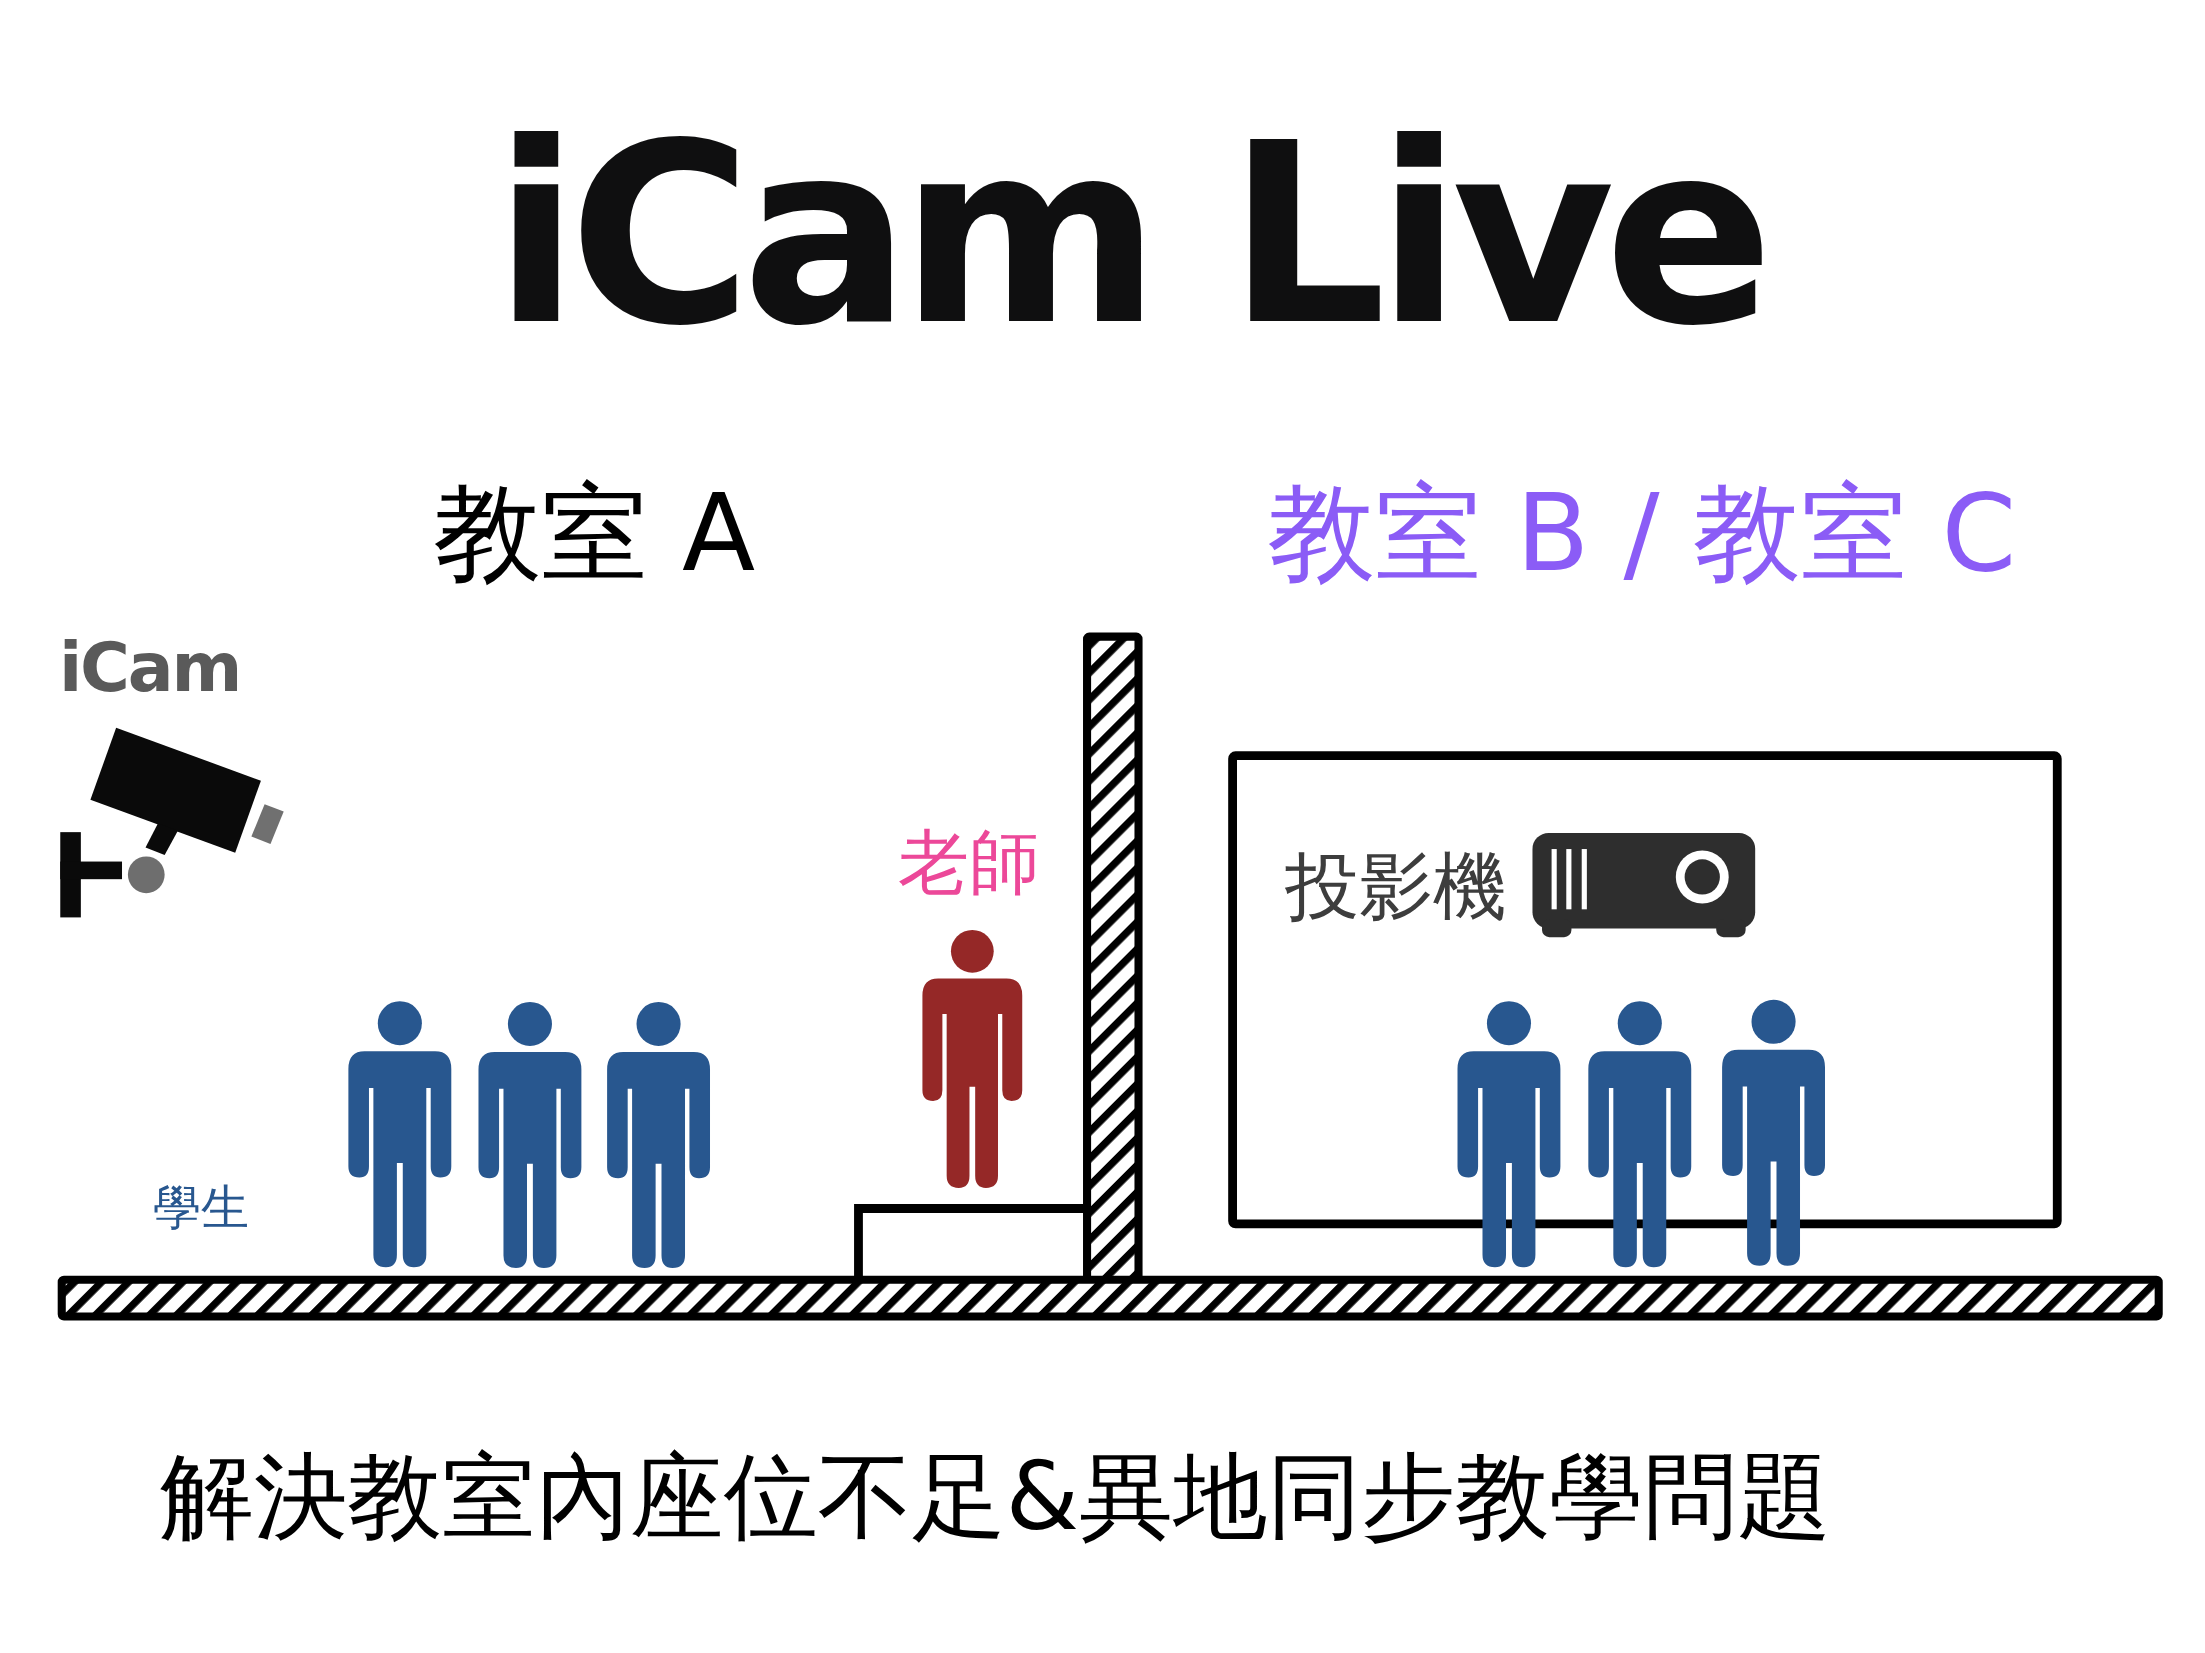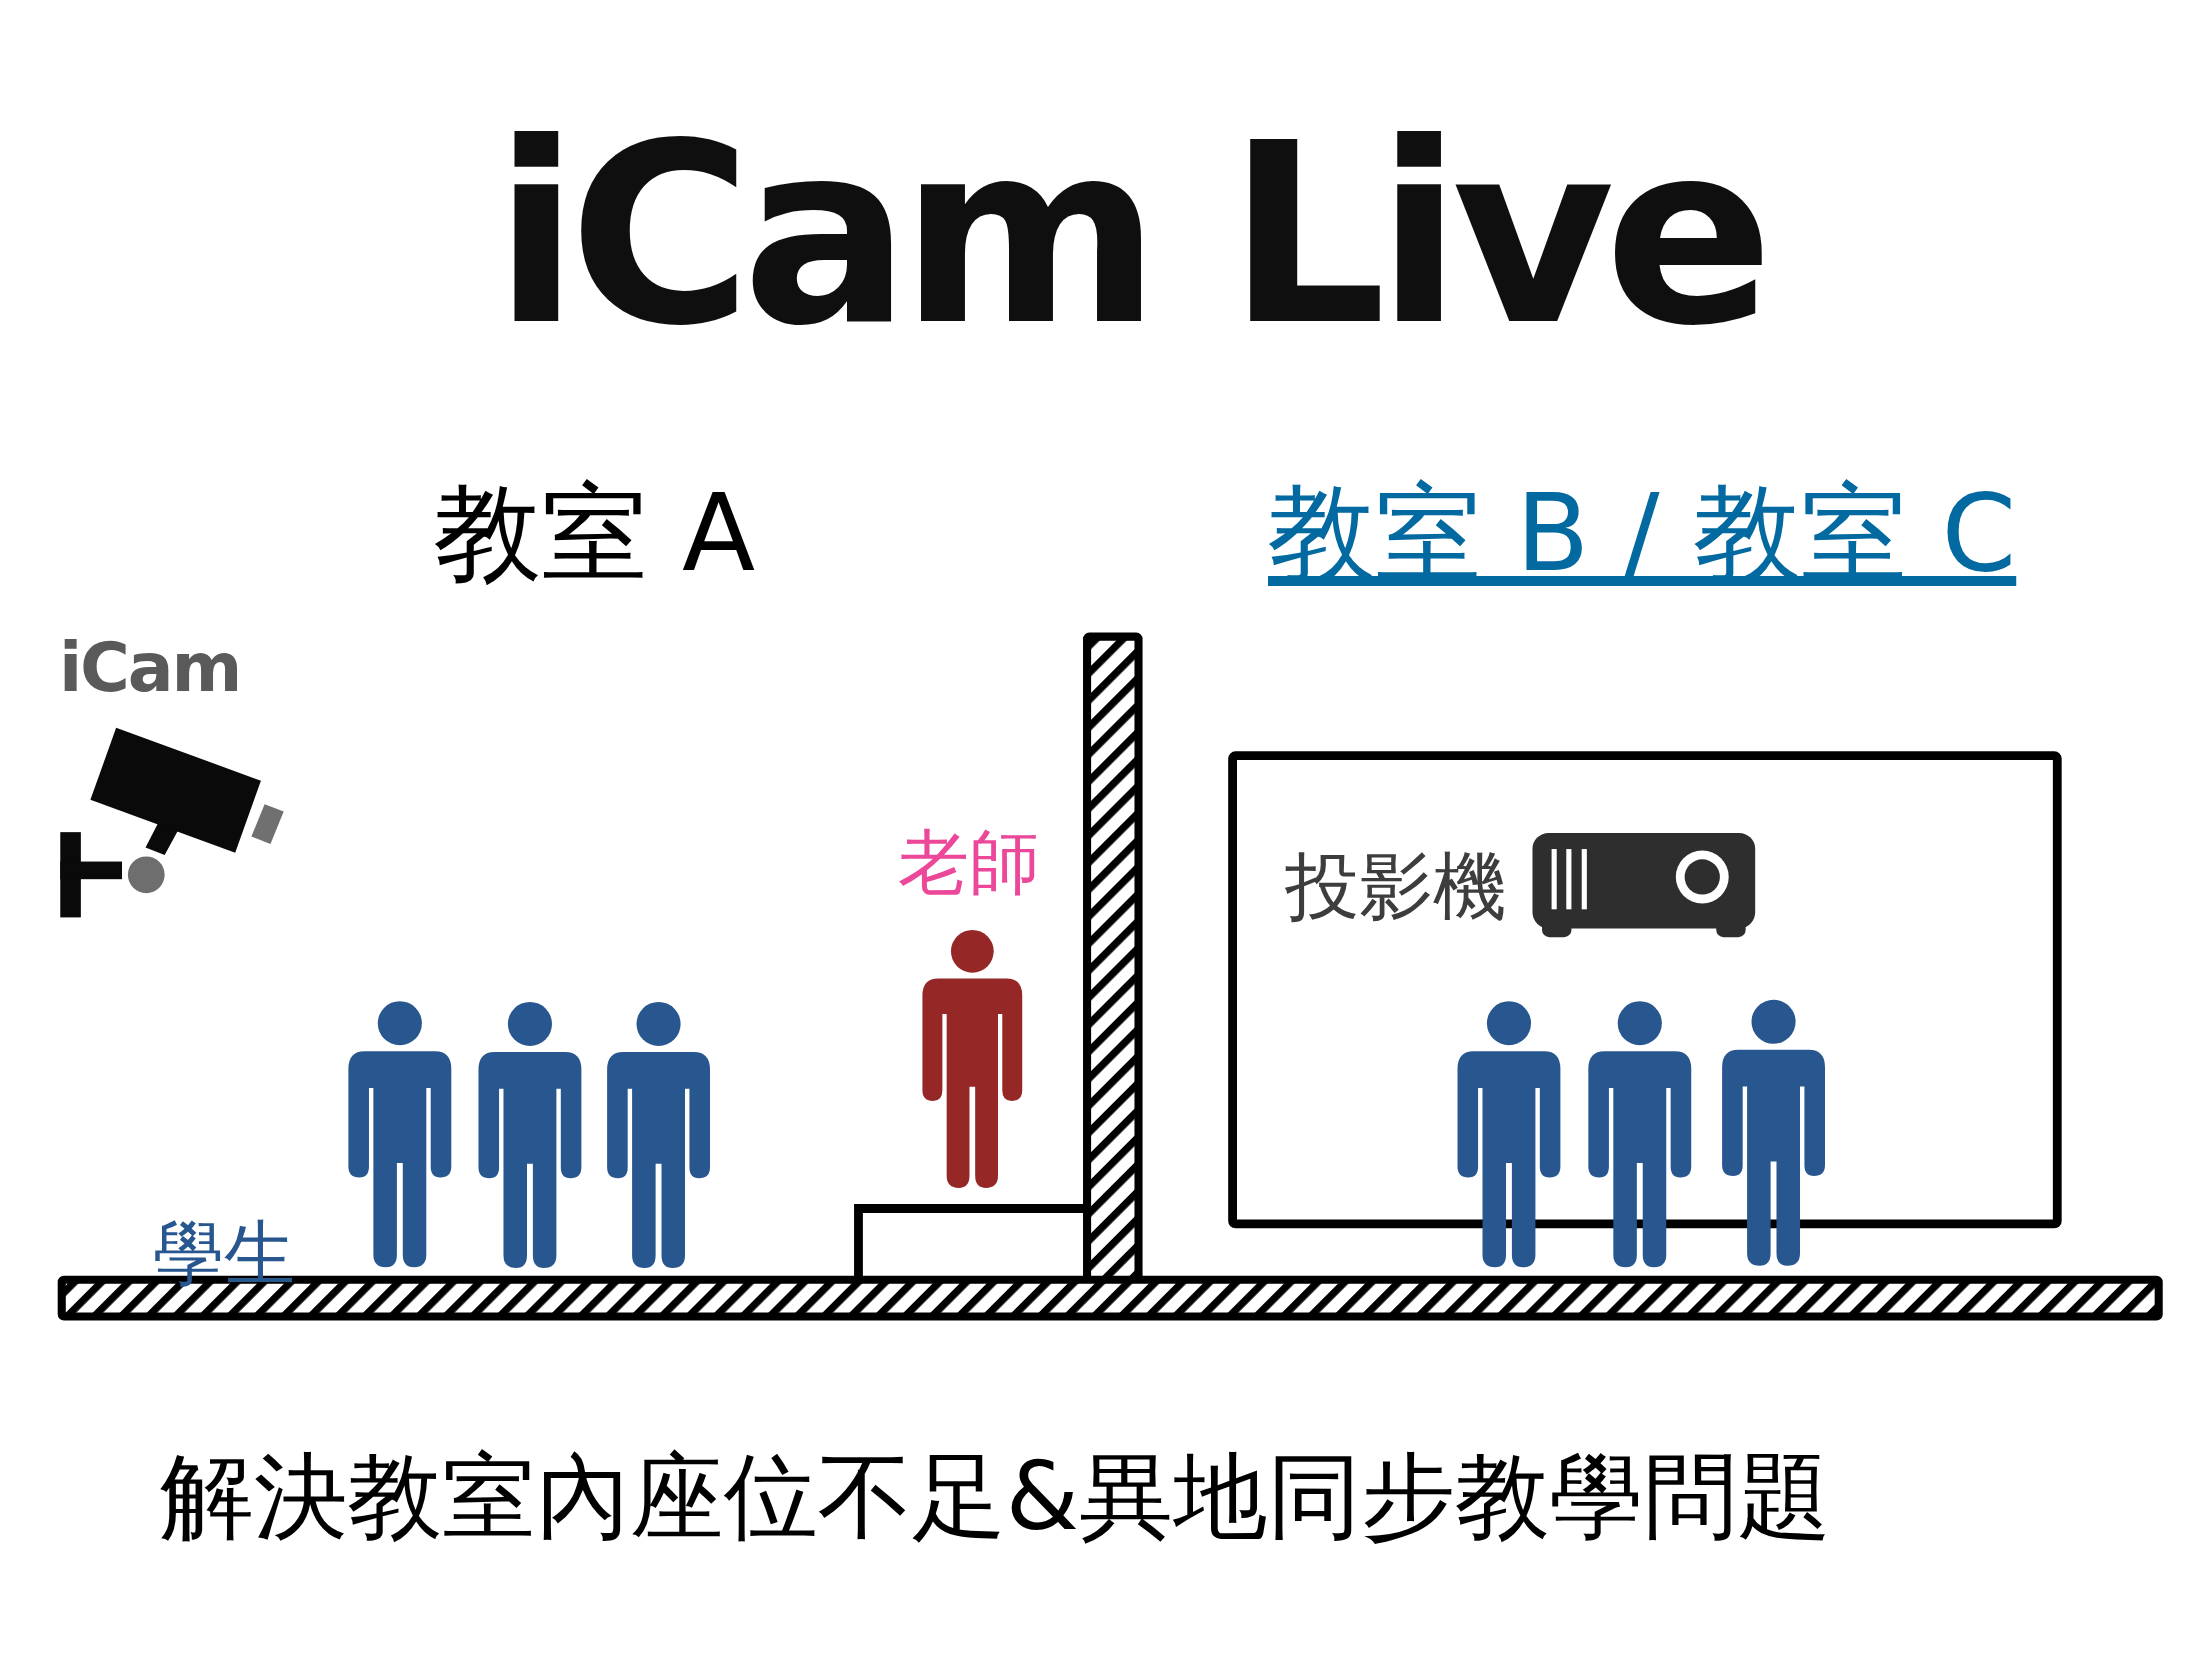--- a/index.html
+++ b/index.html
@@ -2,21 +2,21 @@
 <html style="font-size:11.8px"><head>
 <meta charset="utf-8">
 <style>
   html, body { margin:0; padding:0; background:#ffffff; }
   body { width:2205px; height:1654px; position:relative; overflow:hidden; font-family:"DejaVu Sans", sans-serif; }
   .abs { position:absolute; }
   .title { left:0; width:2205px; top:110px; text-align:center; font-family:"DejaVu Sans", sans-serif; font-weight:bold; font-size:250px; line-height:250px; letter-spacing:-10.3px;padding-left:26px; }
   .room-label { font-family:"DejaVu Sans", sans-serif; font-size:107px; line-height:118px; white-space:nowrap; }
   .icam-label { left:59px; top:631px; font-weight:bold; font-size:68px; line-height:74px; letter-spacing:-2.2px; }
   .teacher-label { left:898px; top:822px; font-size:71px; line-height:81px; white-space:nowrap; }
-  .students-label { left:153px; top:1213px; font-size:71px; line-height:81px; white-space:nowrap; }
+  .students-label { left:153px; top:1167px; font-size:48px; line-height:81px; white-space:nowrap; }
   .projector-label { left:1285px; top:844px; font-size:74px; line-height:85px; white-space:nowrap; }
   .footer { left:0; width:1991px; top:1442px; text-align:center; font-size:94px; line-height:110px; white-space:nowrap; }
   svg.scene { position:absolute; left:0; top:0; }
 </style>
 </head>
 <body>
 
 <svg class="scene" width="2205" height="1654" viewBox="0 0 3000 2250" xmlns="http://www.w3.org/2000/svg">
   <defs>
     <pattern id="hatch" patternUnits="userSpaceOnUse" width="26" height="26" patternTransform="rotate(45)">
@@ -78,21 +78,21 @@
       <use href="#person"></use>
     </g>
   <g fill="#28578f" transform="translate(2343,1360)">
       <use href="#person"></use>
     </g>
 </svg>
 
 <div class="abs title" style="color:#0f0f10;">iCam Live</div>
 
 <div class="abs room-label" style="left:434px; top:474px; color:#000;">教室 A</div>
-<div class="abs room-label" style="left:1268px; top:474px; color:#0369a1;text-decoration:underline;">教室 B / 教室 C</div>
+<div class="abs room-label" style="left:1268px; top:474px; color:#8b5cf6;">教室 B / 教室 C</div>
 
 <div class="abs icam-label" style="color:#5a5a5a;">iCam</div>
 <div class="abs teacher-label" style="color:#ec4899;">老師</div>
 <div class="abs students-label" style="color:#28578f;">學生</div>
 <div class="abs projector-label" style="color:#3d3d3d;">投影機</div>
 
 <div class="abs footer" style="color:#000;">解決教室內座位不足&amp;異地同步教學問題</div>
 
 
 </body></html>

